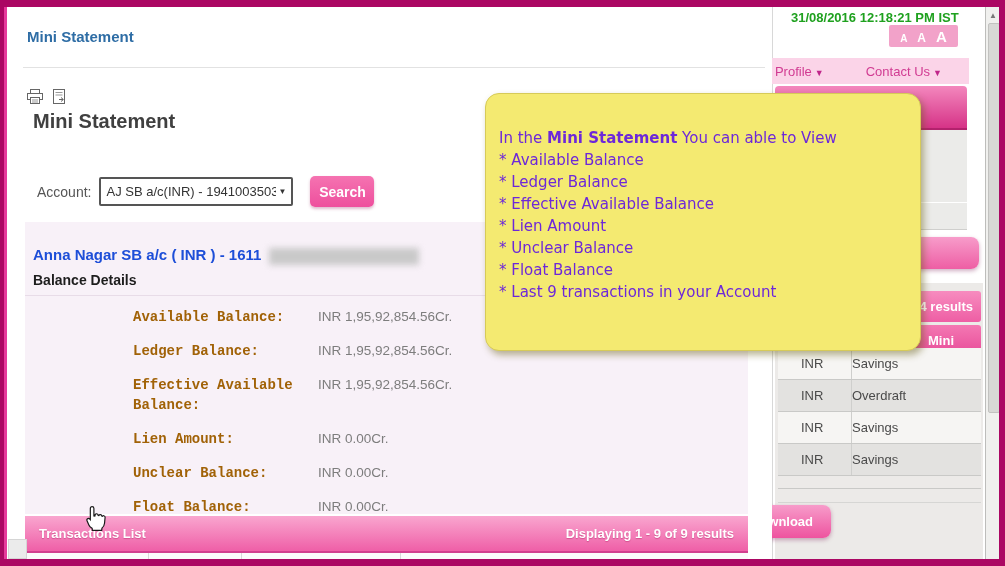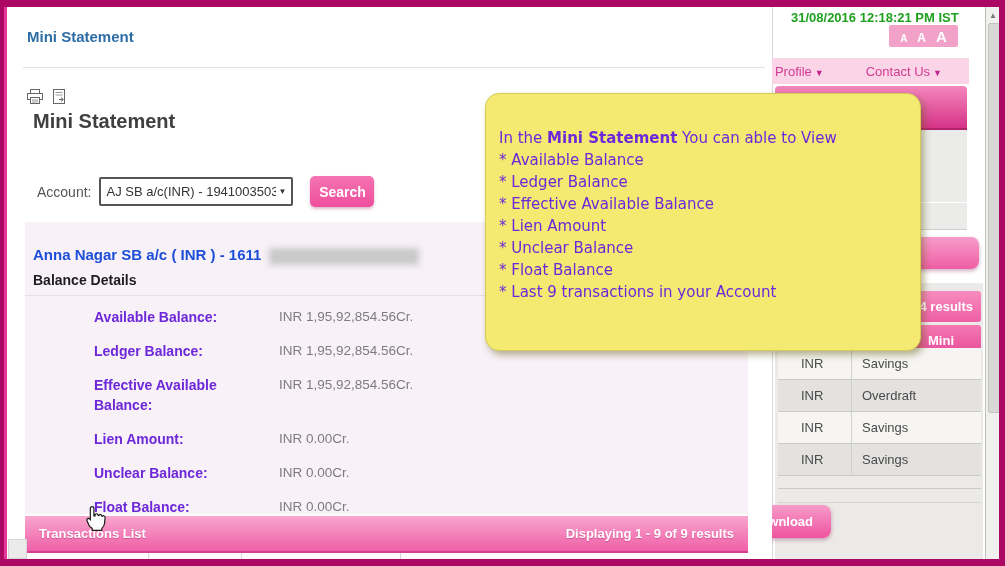--- a/index.html
+++ b/index.html
@@ -28,21 +28,21 @@
   .rp-grayblock .divider { position:absolute; left:0; right:0; top:72px; height:1px; background:#d9d9d7; border-bottom:1px solid #fff; }
   .rp-pinkbtn { position:absolute; left:86px; top:230px; width:120px; height:32px; border-radius:8px; background:linear-gradient(#f79cca,#ee5ea4); box-shadow:0 2px 4px rgba(120,20,80,.35); }
   .rp-lower { position:absolute; left:2px; top:276px; width:208px; height:276px; background:#eceae8; }
   .rp-resultsbar { position:absolute; left:3px; top:8px; width:203px; height:31px; background:linear-gradient(#f78cbf,#ee5ea4); border-radius:3px; display:flex; align-items:center; justify-content:flex-end; padding-right:8px; color:#fff; font-weight:bold; font-size:13px; }
   .rp-typebar { position:absolute; left:3px; top:42px; width:203px; height:31px; background:linear-gradient(#f478b3,#e74a97); border-radius:3px; color:#fff; font-weight:bold; font-size:13px; }
   .rp-typebar span { position:absolute; left:150px; top:8px; }
   .rp-table { position:absolute; left:3px; top:65px; width:203px; }
   .rp-row { display:flex; height:32px; align-items:center; font-size:13px; color:#4a4a4a; border-bottom:1px solid #c9c9c7; background:#f6f5f3; }
   .rp-row.alt { background:#e3e2e0; }
   .rp-cell-cur { width:73px; padding-left:23px; }
-  .rp-cell-type { flex:1; padding-left:10px; border-left:1px solid #cfcfcd; height:100%; display:flex; align-items:center; }
+  .rp-cell-type { flex:1; border-left:1px solid #cfcfcd; height:100%; display:flex; align-items:center; }
   .rp-line1 { position:absolute; left:3px; top:205px; width:203px; height:1px; background:#c9c9c7; }
   .rp-line2 { position:absolute; left:3px; top:219px; width:203px; height:1px; background:#d6d6d4; }
   .rp-download { position:absolute; left:-42px; top:222px; width:98px; height:33px; border-radius:8px; background:linear-gradient(#f79cca,#ee539f); box-shadow:0 2px 4px rgba(120,20,80,.35); color:#fff; font-weight:bold; font-size:13px; display:flex; align-items:center; justify-content:center; }
   
   .rp-scrollbar { position:absolute; left:212px; top:0; width:16px; height:552px; background:#f0f0ee; border-left:1px solid #bdbdbb; }
   .rp-scroll-arrow { position:absolute; top:4px; left:3px; font-size:8px; color:#777; }
   .rp-scroll-thumb { position:absolute; top:16px; left:2px; width:12px; height:390px; background:#d8d8d6; border:1px solid #c2c2c0; border-radius:2px; }
 
   
   .main-panel { position:absolute; left:7px; top:7px; width:765px; height:552px; background:#fff; z-index:2; }
@@ -58,21 +58,21 @@
   .mp-select-arrow { font-size:8px; color:#333; margin-left:3px; }
   .mp-search { margin-left:17px; width:64px; height:31px; border:none; border-radius:5px; background:linear-gradient(#f573b1,#ee4f9d); color:#fff; font-weight:bold; font-size:14px; font-family:inherit; cursor:pointer; box-shadow:0 2px 3px rgba(150,30,90,.3); }
 
   .mp-section { position:absolute; left:18px; top:215px; width:723px; height:292px; background:#f8f1f8; }
   .mp-acct-name { position:absolute; left:8px; top:24px; font-size:15px; font-weight:bold; color:#1d4ed8; white-space:nowrap; }
   .mp-blur { display:inline-block; width:150px; height:17px; background:#c9c9c9; filter:blur(3px); vertical-align:middle; margin-left:8px; }
   .mp-balance-title { position:absolute; left:8px; top:50px; font-size:14px; font-weight:bold; color:#1d1d1d; }
   .mp-sec-divider { position:absolute; left:0; top:73px; width:723px; height:1px; background:#e8dce8; }
   .mp-balrows { position:absolute; left:0; top:78px; width:723px; }
   .bal-row { display:flex; padding:7px 0; line-height:20px; }
-  .bal-label { width:160px; margin-left:69px; font-size:14px; font-weight:bold; color:#6d28d9; }
+  .bal-label { width:160px; margin-left:108px; font-size:14px; font-weight:bold; color:#a16207;font-family:Liberation Mono, monospace; }
   .bal-value { margin-left:25px; font-size:13.5px; color:#7d7d7d; }
 
   .mp-transbar { position:absolute; left:18px; top:509px; width:723px; height:37px; background:linear-gradient(#f9a6cf,#ef5fa7); border-bottom:2px solid #d2408f; display:flex; align-items:center; justify-content:space-between; padding:0 14px; cursor:pointer; }
   .mp-transbar .t-left, .mp-transbar .t-right { color:#fff; font-weight:bold; font-size:13px; text-shadow:0 1px 1px rgba(160,30,90,.4); }
   .mp-understrip { position:absolute; left:18px; top:546px; width:723px; height:6px; background:#fbfbfb; }
   .mp-understrip i { position:absolute; top:0; width:1px; height:6px; background:#d8d8d8; }
   .mp-corner-box { position:absolute; left:1px; top:532px; width:19px; height:20px; background:#ebebeb; border:1px solid #d5d5d5; z-index:3; }
 
   
   .tooltip { position:absolute; left:485px; top:93px; width:436px; height:258px; background:#f4ea71; border:1px solid #d6ca58; border-radius:14px; box-shadow:3px 4px 7px rgba(100,90,20,.45); z-index:10; padding:33px 14px 0 13px; color:#6d28d9; font-family:"DejaVu Sans","Liberation Sans",sans-serif; }

